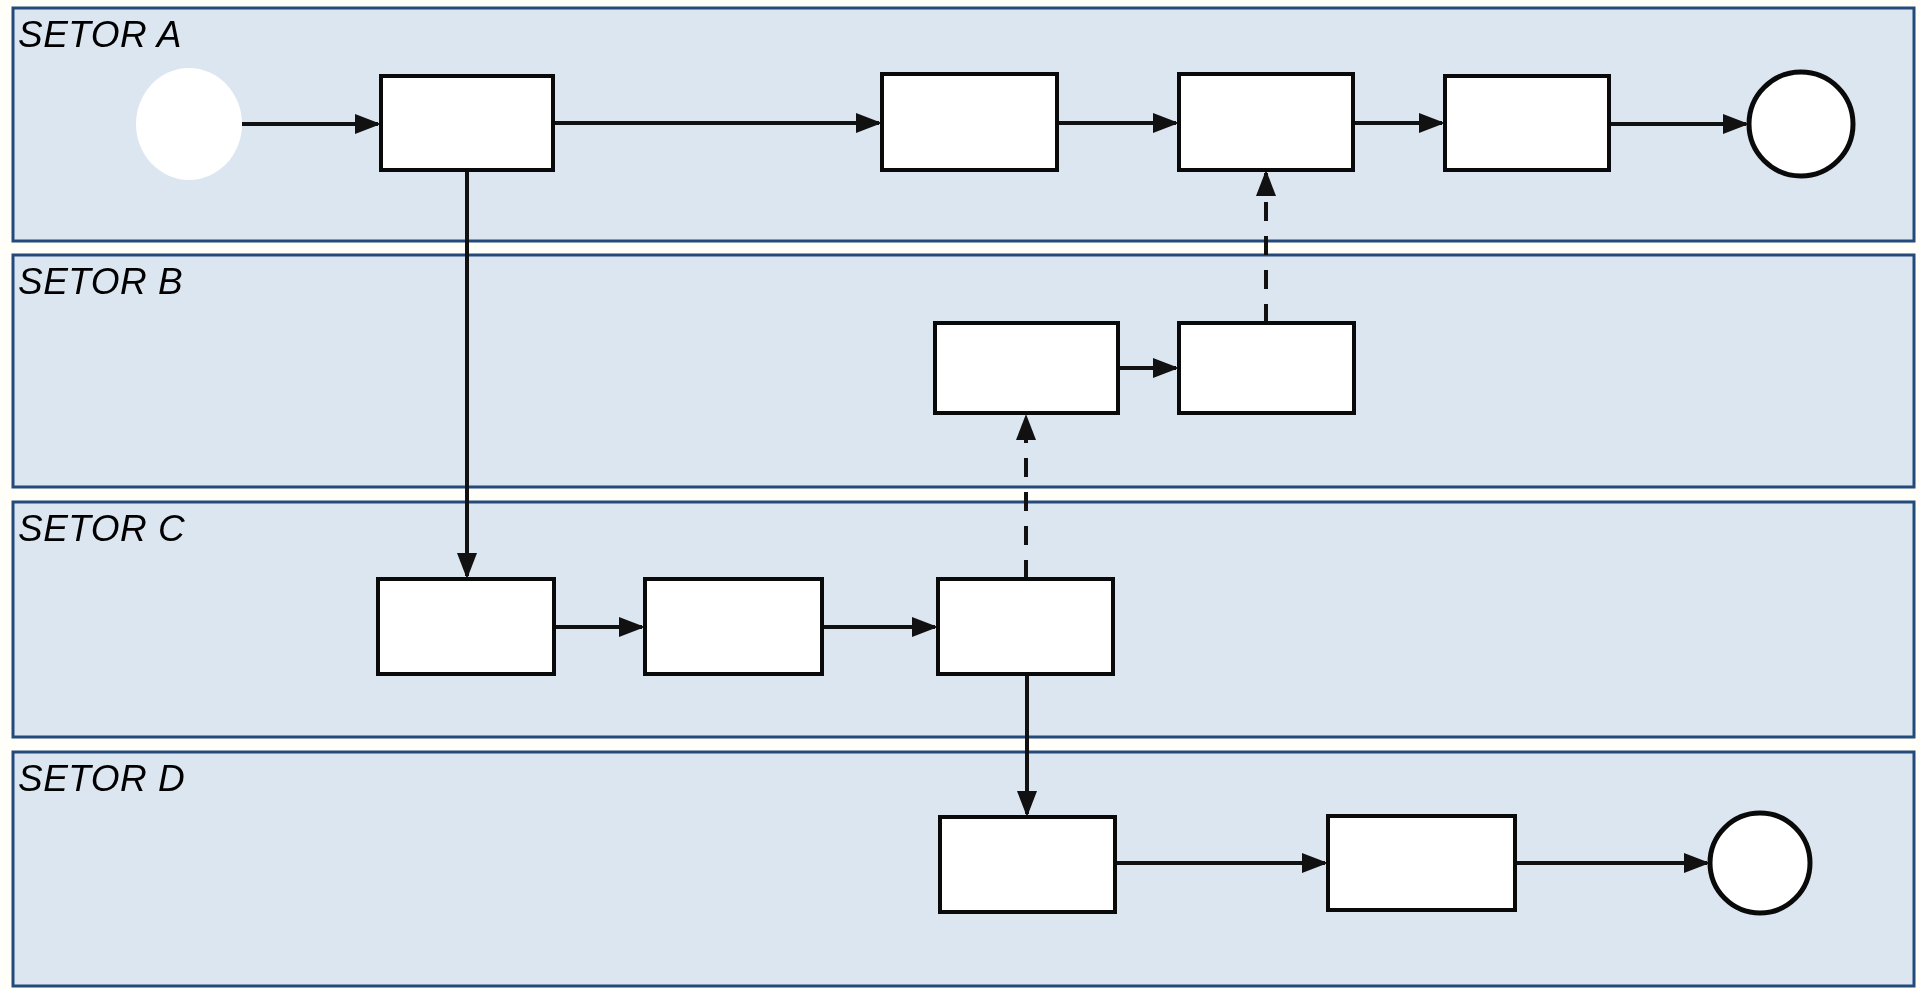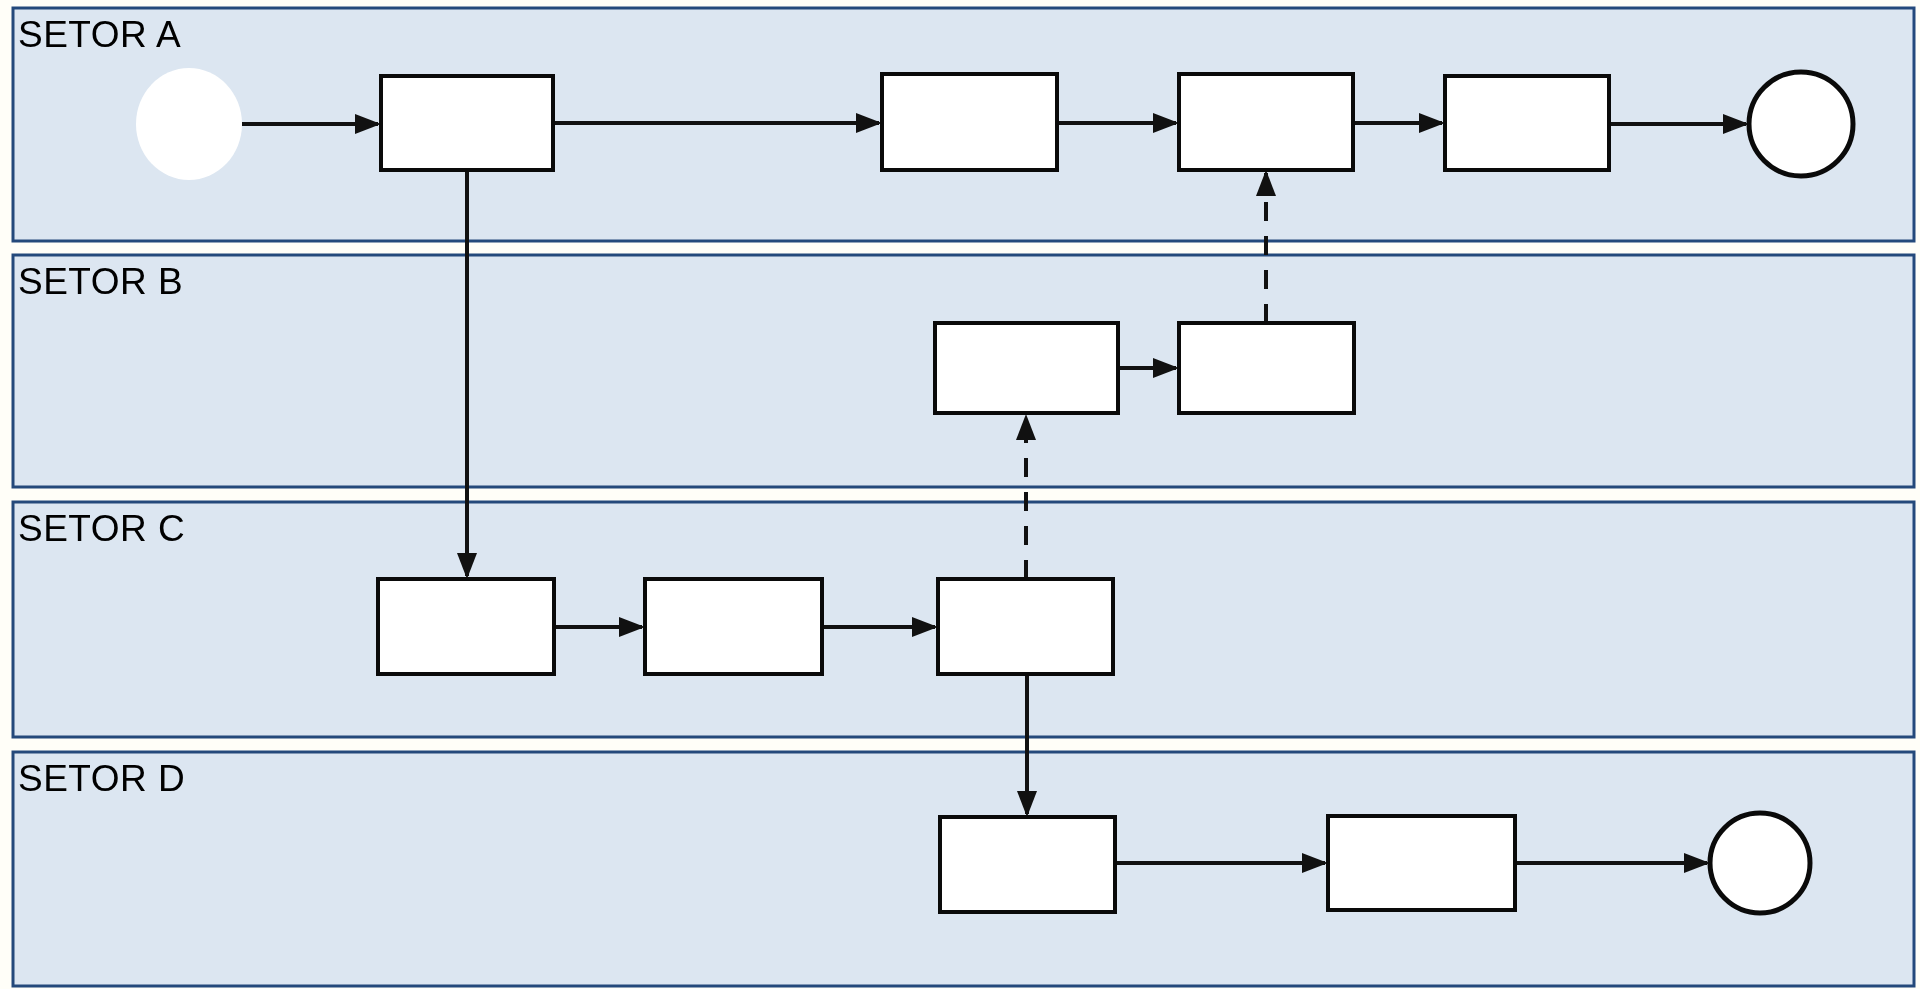--- a/index.html
+++ b/index.html
@@ -8,20 +8,21 @@
     width: 1920px;
     height: 989px;
     background: #fffef8;
     font-family: "Liberation Sans", sans-serif;
     overflow: hidden;
   }
   #stage {
     position: relative;
     width: 1920px;
     height: 836px;
+    font-style: italic;
   }
   svg { display: block; }
   text.lane-label {
     font-family: "Liberation Sans", sans-serif;
     font-size: 37px;
     fill: #000000;
     letter-spacing: 0.5px;
   }
 </style>
 </head>

